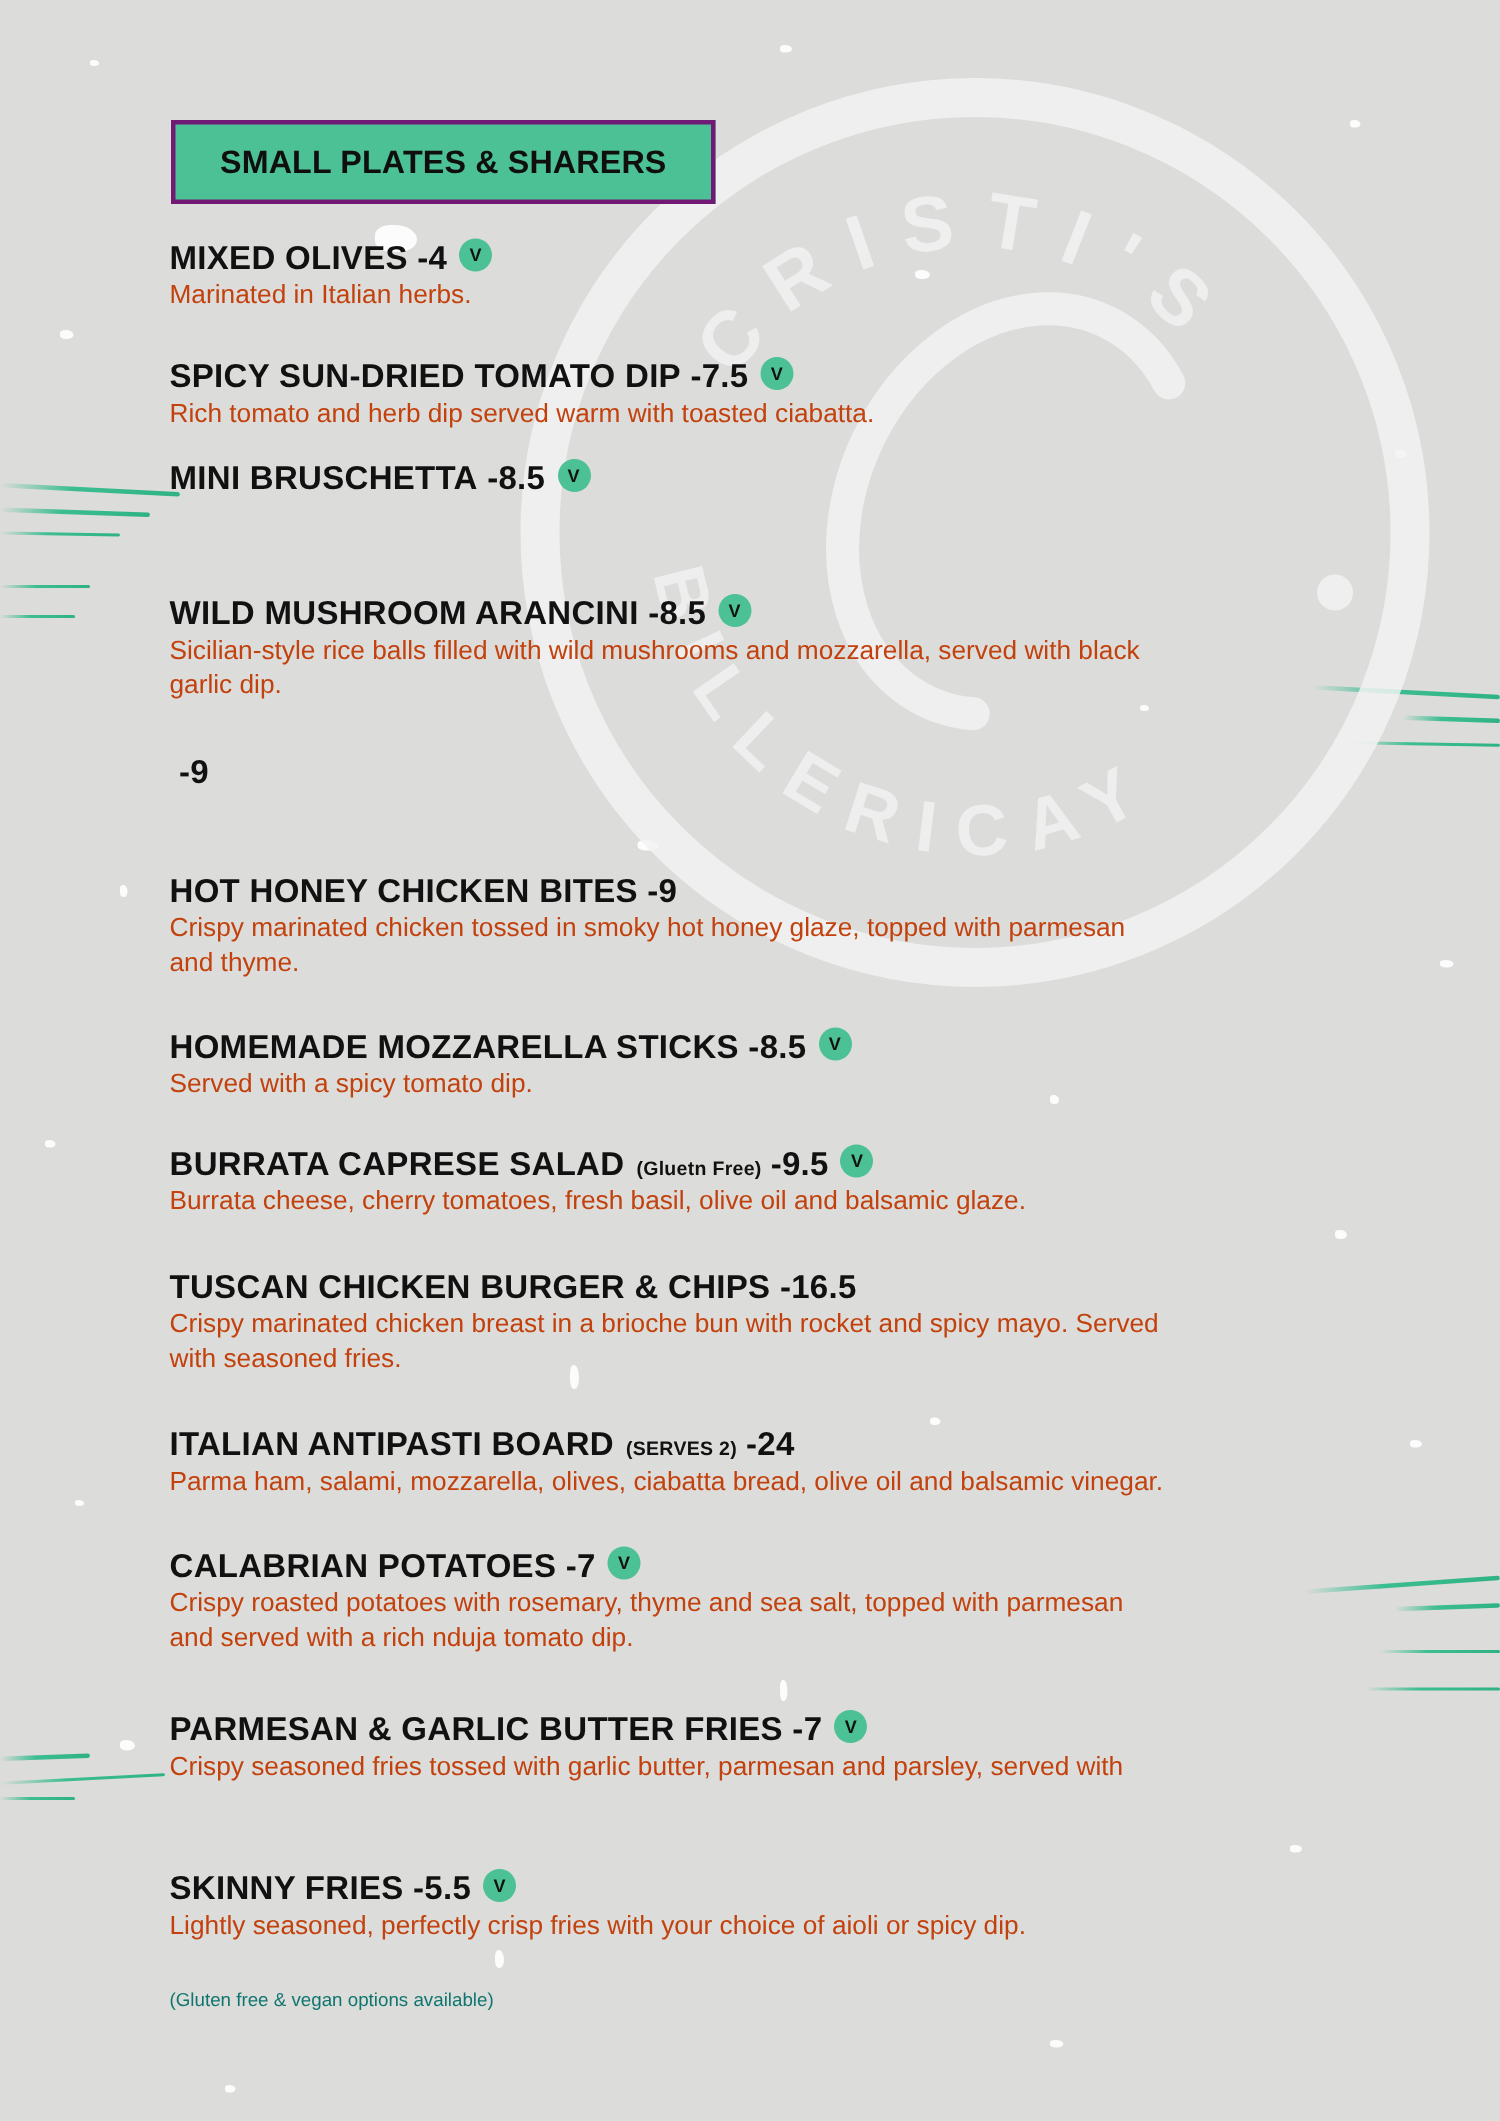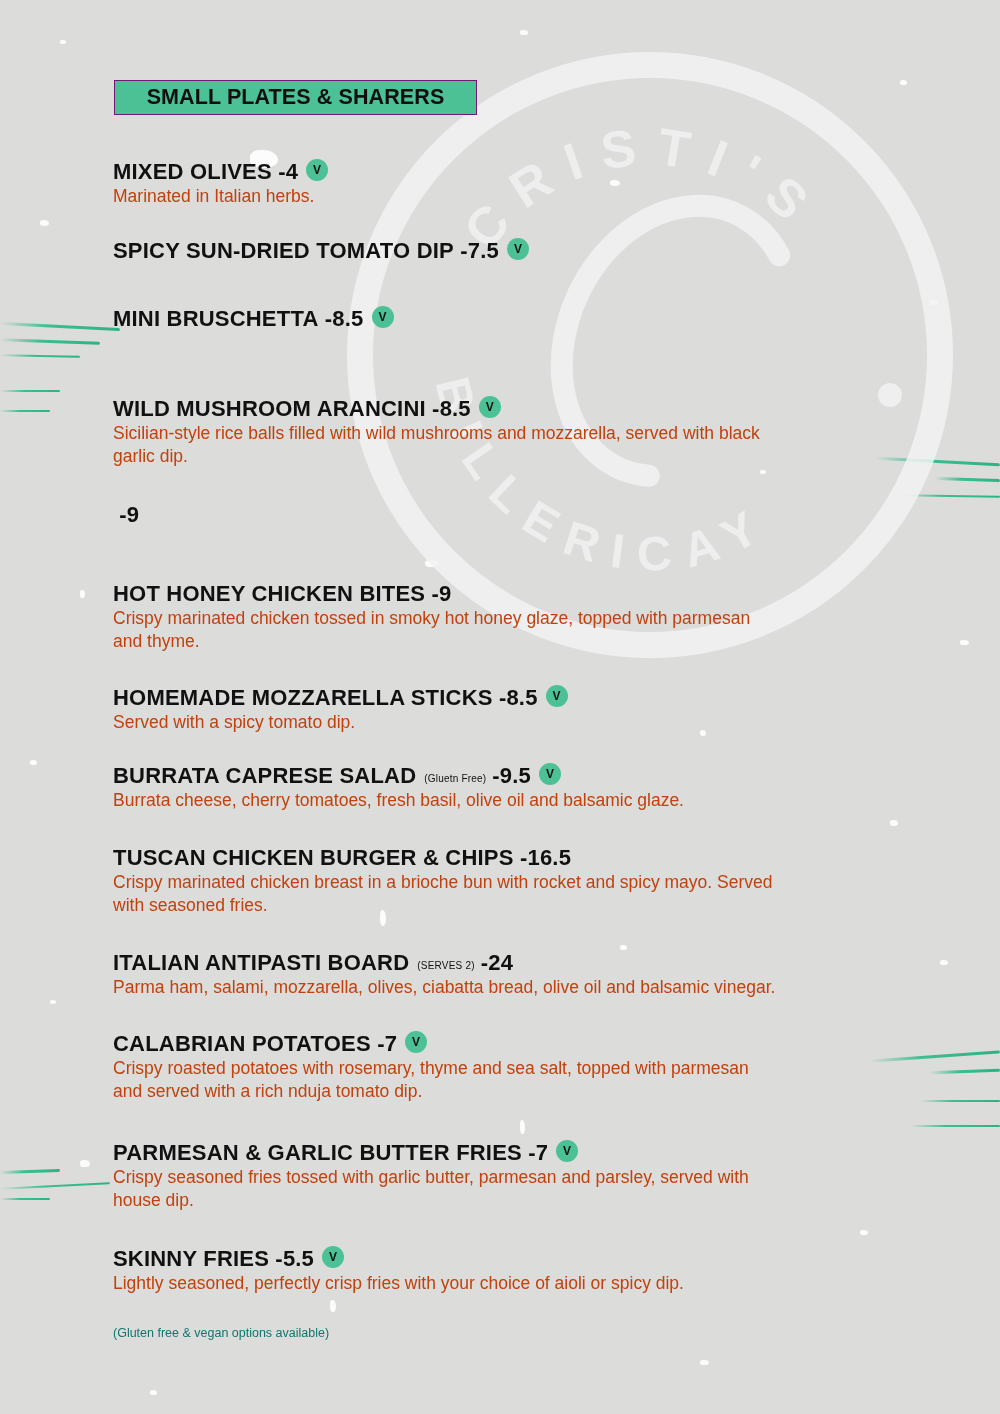--- a/index.html
+++ b/index.html
@@ -10,34 +10,34 @@
       color: #111;
     }
     .bg-layer { position: absolute; inset: 0; pointer-events: none; }
     .speckle { position: absolute; background: #fff; border-radius: 40% 60% 50% 45%; opacity: .9; }
     .stroke { position: absolute; height: 3px; background: linear-gradient(90deg, rgba(60,190,145,0), #3cbd92 40%, #2fb383); border-radius: 2px; }
 
     .watermark { position: absolute; left: 340px; top: 45px; width: 620px; height: 620px; }
 
     .section-header {
       position: absolute; left: 114px; top: 80px;
-      width: 363px; height: 35px;
+      width: 363px; height: 56px;
       background: #4cc195;
-      border: 1px solid #701a75;
+      border: 3px solid #701a75;
       box-sizing: border-box;
       display: flex; align-items: center; justify-content: center;
       font-weight: 700; font-size: 21.5px; letter-spacing: .1px; color: #0f0f0f;
     }
 
     .item { position: absolute; left: 113px; width: 760px; }
     .item-title {
       font-weight: 700; font-size: 22px; line-height: 26px; letter-spacing: .2px;
       display: flex; align-items: flex-start; white-space: nowrap;
     }
-    .note { font-size: 10px; font-weight: 400; margin: 0 6px 0 8px; position: relative; top: 3px; }
+    .note { font-size: 13px; font-weight: 700; margin: 0 6px 0 8px; position: relative; top: 3px; }
     .vbadge {
       display: inline-flex; align-items: center; justify-content: center;
       width: 22px; height: 22px; border-radius: 50%;
       background: #4cc195; color: #111; font-size: 12px; font-weight: 700;
       margin-left: 8px;
     }
     .item-desc { font-size: 17.5px; line-height: 24px; color: #c2410c; margin-top: -1px; }
 
     .footnote { position: absolute; left: 113px; top: 1326px; font-size: 12.5px; color: #0f766e; }
   </style>
@@ -117,20 +117,21 @@
       </div>
       <div class="item-desc">Marinated in Italian herbs.</div>
     </div>
     <div class="item" style="top: 238px;">
       <div class="item-title">
         <span>SPICY SUN-DRIED TOMATO DIP</span>
         <span>&nbsp;- </span>
         <span>7.5</span>
         <span class="vbadge">V</span>
       </div>
+      <div class="item-desc">Rich tomato and herb dip served warm with toasted ciabatta.</div>
     </div>
     <div class="item" style="top: 306px;">
       <div class="item-title">
         <span>MINI BRUSCHETTA</span>
         <span>&nbsp;- </span>
         <span>8.5</span>
         <span class="vbadge">V</span>
       </div>
     </div>
     <div class="item" style="top: 396px;">
@@ -206,21 +207,20 @@
       <div class="item-desc">and served with a rich nduja tomato dip.</div>
     </div>
     <div class="item" style="top: 1140px;">
       <div class="item-title">
         <span>PARMESAN &amp; GARLIC BUTTER FRIES</span>
         <span>&nbsp;- </span>
         <span>7</span>
         <span class="vbadge">V</span>
       </div>
       <div class="item-desc">Crispy seasoned fries tossed with garlic butter, parmesan and parsley, served with</div>
-      <div class="item-desc">house dip.</div>
     </div>
     <div class="item" style="top: 1246px;">
       <div class="item-title">
         <span>SKINNY FRIES</span>
         <span>&nbsp;- </span>
         <span>5.5</span>
         <span class="vbadge">V</span>
       </div>
       <div class="item-desc">Lightly seasoned, perfectly crisp fries with your choice of aioli or spicy dip.</div>
     </div>

